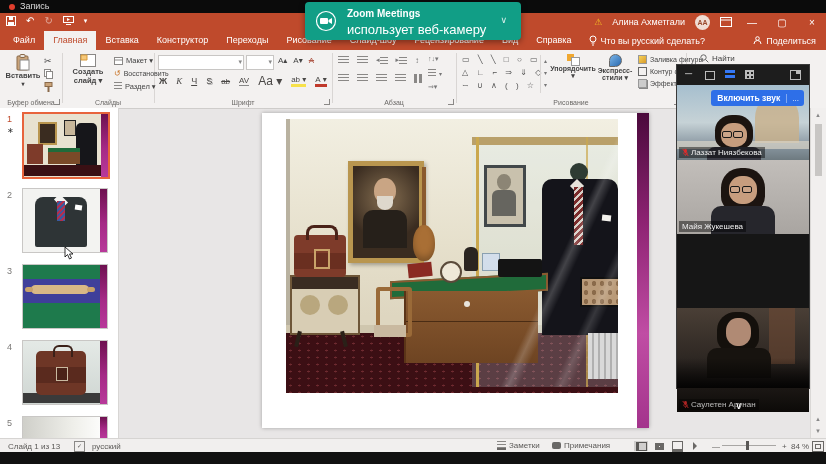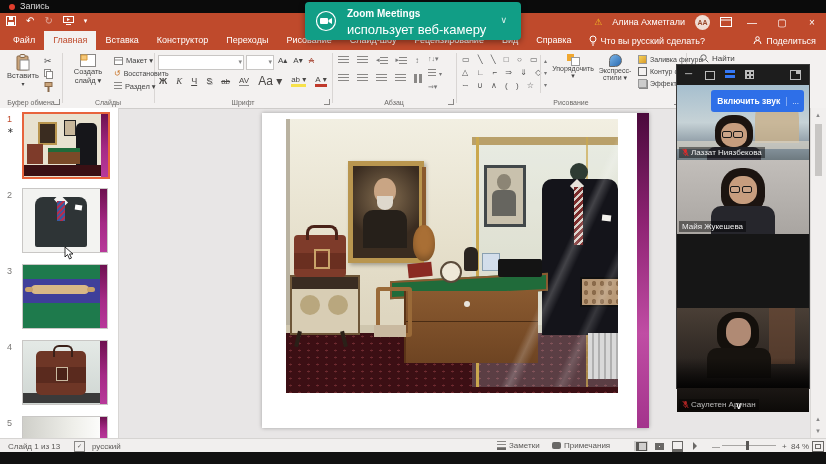--- a/index.html
+++ b/index.html
@@ -31,21 +31,21 @@
   .tab{padding:0 9px;line-height:19px;font-size:9px;white-space:nowrap;}
   .tab.active{background:#f3f1f0;color:#bf4a2c;}
   .tellme{display:flex;align-items:center;gap:4px;padding:0 8px;font-size:9px;}
   .share{position:absolute;right:10px;top:0;height:19px;display:flex;align-items:center;gap:4px;font-size:9px;color:#fff;}
   
   #ribbon{left:0;top:50px;width:826px;height:58px;background:#f3f1f0;border-bottom:1px solid #cfcdcb;color:#444;}
   .grp{position:absolute;top:0;height:58px;}
   .grp-label{position:absolute;bottom:2px;left:0;right:0;text-align:center;font-size:7px;color:#6a6866;}
   .gdiv{position:absolute;top:3px;width:1px;height:50px;background:#d9d6d4;}
   .launcher{position:absolute;right:2px;bottom:3px;width:5px;height:5px;border-right:1px solid #8a8886;border-bottom:1px solid #8a8886;}
-  .bigbtn{position:absolute;display:flex;flex-direction:column;align-items:center;font-size:7.5px;color:#444;text-align:center;}
+  .bigbtn{position:absolute;display:flex;flex-direction:column;align-items:center;font-size:7.5px;color:#444;text-align:center;font-weight:bold;}
   .smallrow{position:absolute;display:flex;align-items:center;gap:3px;font-size:7.5px;white-space:nowrap;color:#444;}
   .ddbox{position:absolute;height:13px;background:#fff;border:1px solid #c8c6c4;font-size:7px;color:#888;}
   .ddbox .dar{position:absolute;right:1px;top:2px;font-size:7px;color:#888;}
   .fbtn{font-size:9px;color:#4a4846;margin-right:6px;}
   .lines-ic{width:11px;height:9px;background:repeating-linear-gradient(#8a8886 0 1px,transparent 1px 3px);}
   .cols-ic{width:10px;height:9px;background:repeating-linear-gradient(90deg,#8a8886 0 3px,transparent 3px 5px);}
   .shape-row{position:absolute;font-size:8px;letter-spacing:3px;color:#555;white-space:nowrap;}
   .sq{display:inline-block;width:7px;height:7px;}
   
   #thumb-pane{left:0;top:108px;width:118px;height:330px;background:#fff;border-right:1px solid #d8d6d4;}
@@ -457,21 +457,21 @@
     <div class="zp-top">
       <span class="a" style="left:8px;top:3px;color:#ddd;font-size:10px">─</span>
       <span class="a" style="left:28px;top:6px;width:8px;height:7px;border:1px solid #bbb"></span>
       <span class="a" style="left:48px;top:5px;width:10px;height:3px;background:#3478f6;box-shadow:0 5px 0 #3478f6"></span>
       <span class="a" style="left:68px;top:5px;width:9px;height:9px;background:repeating-linear-gradient(#bbb 0 2px,transparent 2px 4px),repeating-linear-gradient(90deg,#bbb 0 2px,transparent 2px 4px)"></span>
       <span class="a" style="right:8px;top:5px;width:9px;height:8px;border:1px solid #bbb">
           <span class="a" style="right:0;top:0;width:4px;height:3px;background:#bbb"></span>
         </span>
     </div>
 
-    <div class="a f" style="right:5px;top:25px;height:22px;background:#2e6fe8;border-radius:3px;color:#fff;z-index:5">
+    <div class="a f" style="right:5px;top:25px;height:16px;background:#2e6fe8;border-radius:3px;color:#fff;z-index:5">
       <span style="padding:0 6px;font-size:8.5px;font-weight:bold">Включить звук</span>
       <span style="padding:0 5px;border-left:1px solid rgba(255,255,255,.4);font-size:8px">...</span>
     </div>
 
     <div class="vt" style="top:20px;height:75px">
       <div class="a" style="left:0;top:0;width:100%;height:100%;background:linear-gradient(180deg,#a6bfce,#c6d2d6 50%,#8a98a2 80%,#6e7a80)">
         <div class="a" style="left:78px;top:8px;width:44px;height:50px;background:#c9b08a;border-radius:50% 50% 0 0;opacity:.8"></div>
         <div class="a" style="left:0;top:56px;width:100%;height:8px;background:#d8d4c8;opacity:.7"></div>
       </div>
       <div class="hair" style="left:38px;top:30px;width:38px;height:34px"></div>

